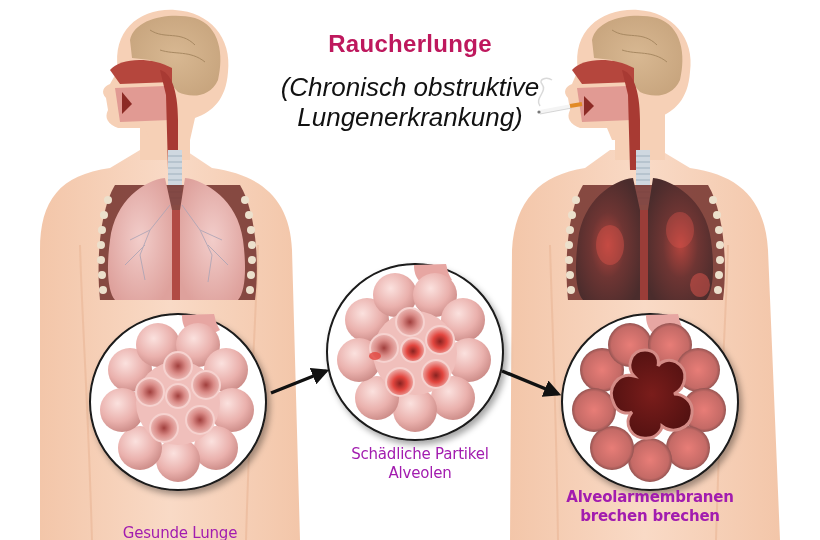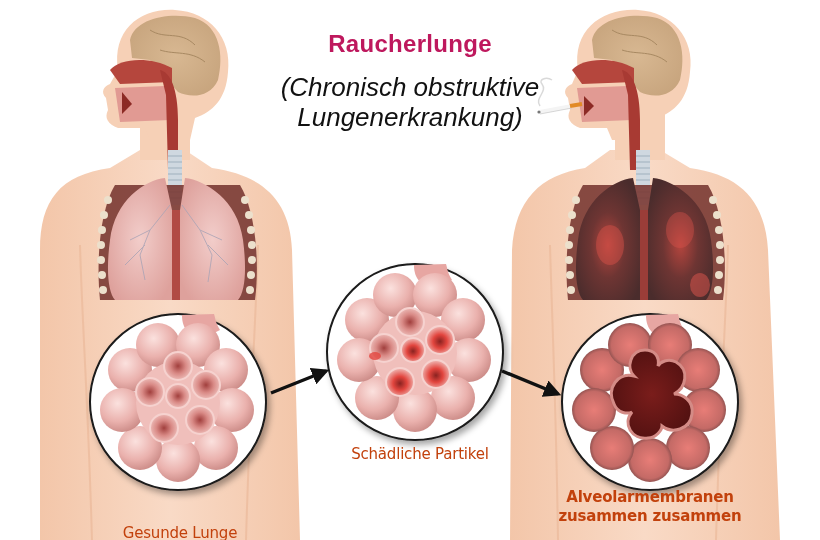--- a/index.html
+++ b/index.html
@@ -2,21 +2,21 @@
 <html><head>
 <meta charset="utf-8">
 <style>
   html, body { margin:0; padding:0; background:#ffffff; }
   body { width:820px; height:540px; position:relative; overflow:hidden; font-family:"DejaVu Sans", sans-serif; }
   #scene { position:absolute; left:0; top:0; width:820px; height:540px; }
   .title { position:absolute; left:0; width:820px; top:30px; text-align:center; font-family:"Liberation Sans", sans-serif; font-weight:bold; font-size:24px; color:#be185d; letter-spacing:0.3px; }
   .subtitle { position:absolute; left:0; width:820px; text-align:center; font-family:"Liberation Sans", sans-serif; font-style:italic; font-size:26px; color:#111; line-height:26px; }
   .sub1 { top:74px; }
   .sub2 { top:104px; }
-  .caption { position:absolute; text-align:center; font-family:"DejaVu Sans", sans-serif; font-size:15px; color:#c2410c; line-height:19px; letter-spacing:-0.2px; }
+  .caption { position:absolute; text-align:center; font-family:"DejaVu Sans", sans-serif; font-size:15px; color:#a21caf; line-height:19px; letter-spacing:-0.2px; }
   .cap-left { left:80px; width:200px; top:488px;margin-top:36px; }
   .cap-mid { left:300px; width:240px; top:445px; }
   .cap-right { left:540px; width:220px; top:488px;font-weight:bold; }
 </style>
 </head>
 <body>
 
 <div id="scene">
   <svg width="820" height="540" viewBox="0 0 820 540" xmlns="http://www.w3.org/2000/svg">
     <defs>
@@ -256,18 +256,19 @@
   
   <div class="title">Raucherlunge</div>
   <div class="subtitle sub1">(Chronisch obstruktive</div>
   <div class="subtitle sub2">Lungenerkrankung)</div>
 
   <div class="caption cap-left">
     <div>Gesunde Lunge</div>
   </div>
   <div class="caption cap-mid">
     <div>Schädliche Partikel</div>
+    <div>Alveolen</div>
   </div>
   <div class="caption cap-right">
     <div>Alveolarmembranen</div>
-    <div>zusammen zusammen</div>
+    <div>brechen brechen</div>
   </div>
 </div>
 
 </body></html>

